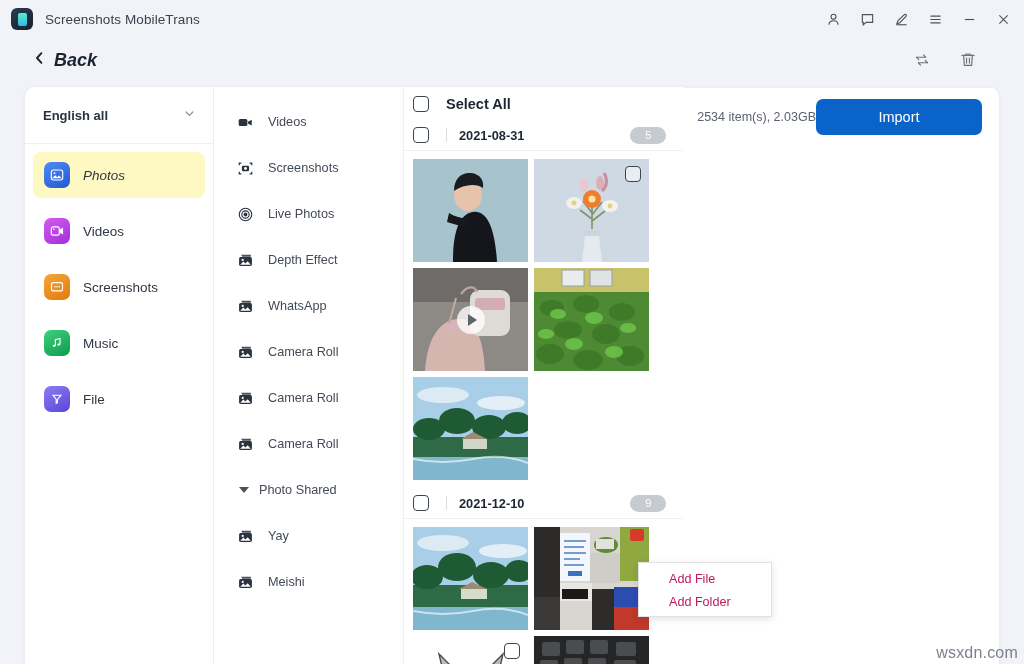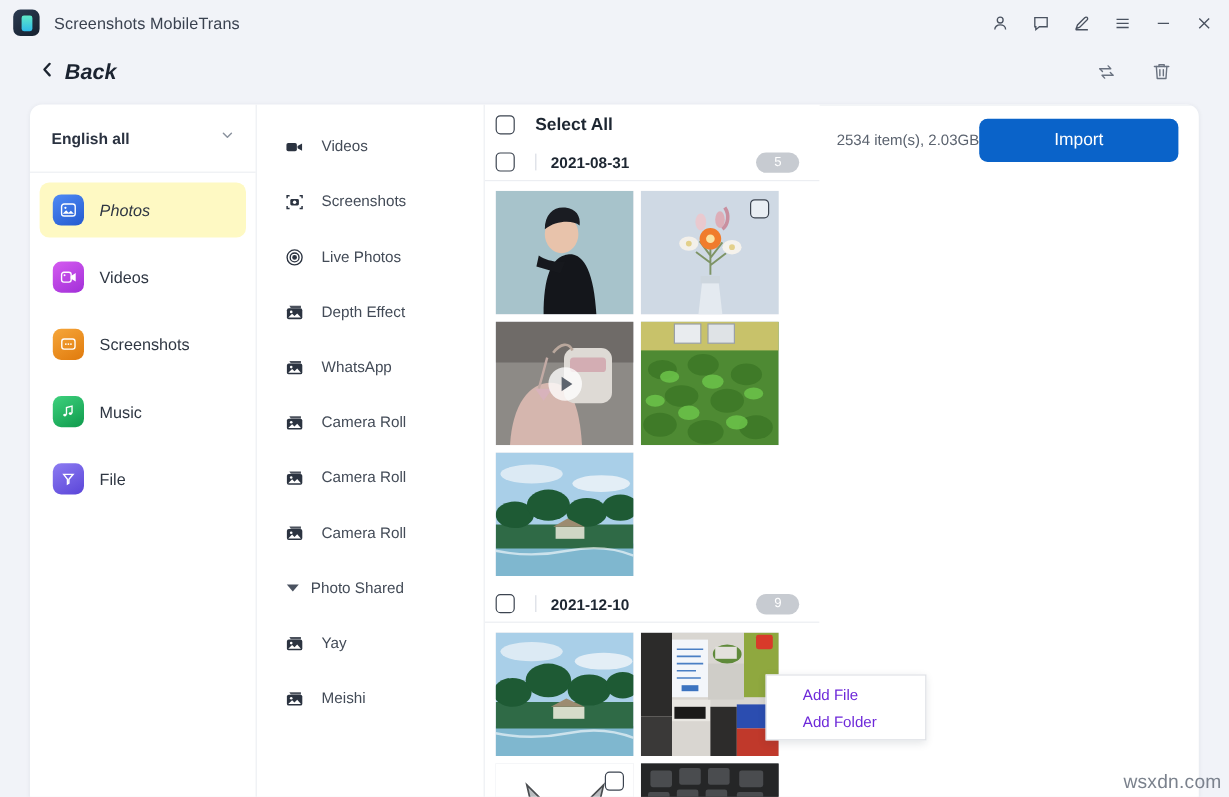--- a/index.html
+++ b/index.html
@@ -91,21 +91,21 @@
   .fcount { font-size: 12.5px; color: #5a626e; }
   .fbtns { margin-left: auto; display: flex; gap: 18px; }
   .btn { width: 166px; height: 36px; border-radius: 7px; display: flex; align-items: center; justify-content: center;
     font-size: 14.5px; color: #ffffff; border: none; }
   .btn.import { background: #0a63c9; }
   .btn.export { background: #0d8ef0; }
 
   
   .menu { position: absolute; left: 638px; top: 562px; width: 134px; background: #ffffff;
     border: 1px solid #dfe2e7; box-shadow: 0 2px 7px rgba(25,35,55,.13); z-index: 40; padding: 4px 0 3px 0; }
-  .mi { height: 23px; display: flex; align-items: center; padding-left: 30px; font-size: 12.6px; color: #6d28d9; }
+  .mi { height: 23px; display: flex; align-items: center; padding-left: 30px; font-size: 12.6px; color: #be185d; }
 
   .watermark { position: absolute; right: 6px; bottom: 2px; font-size: 16px; color: #7b828d; letter-spacing: .2px; }
 
   
   .ph { width: 100%; height: 100%; display:block; }
 </style>
 </head>
 <body>
 
 <div class="app">

